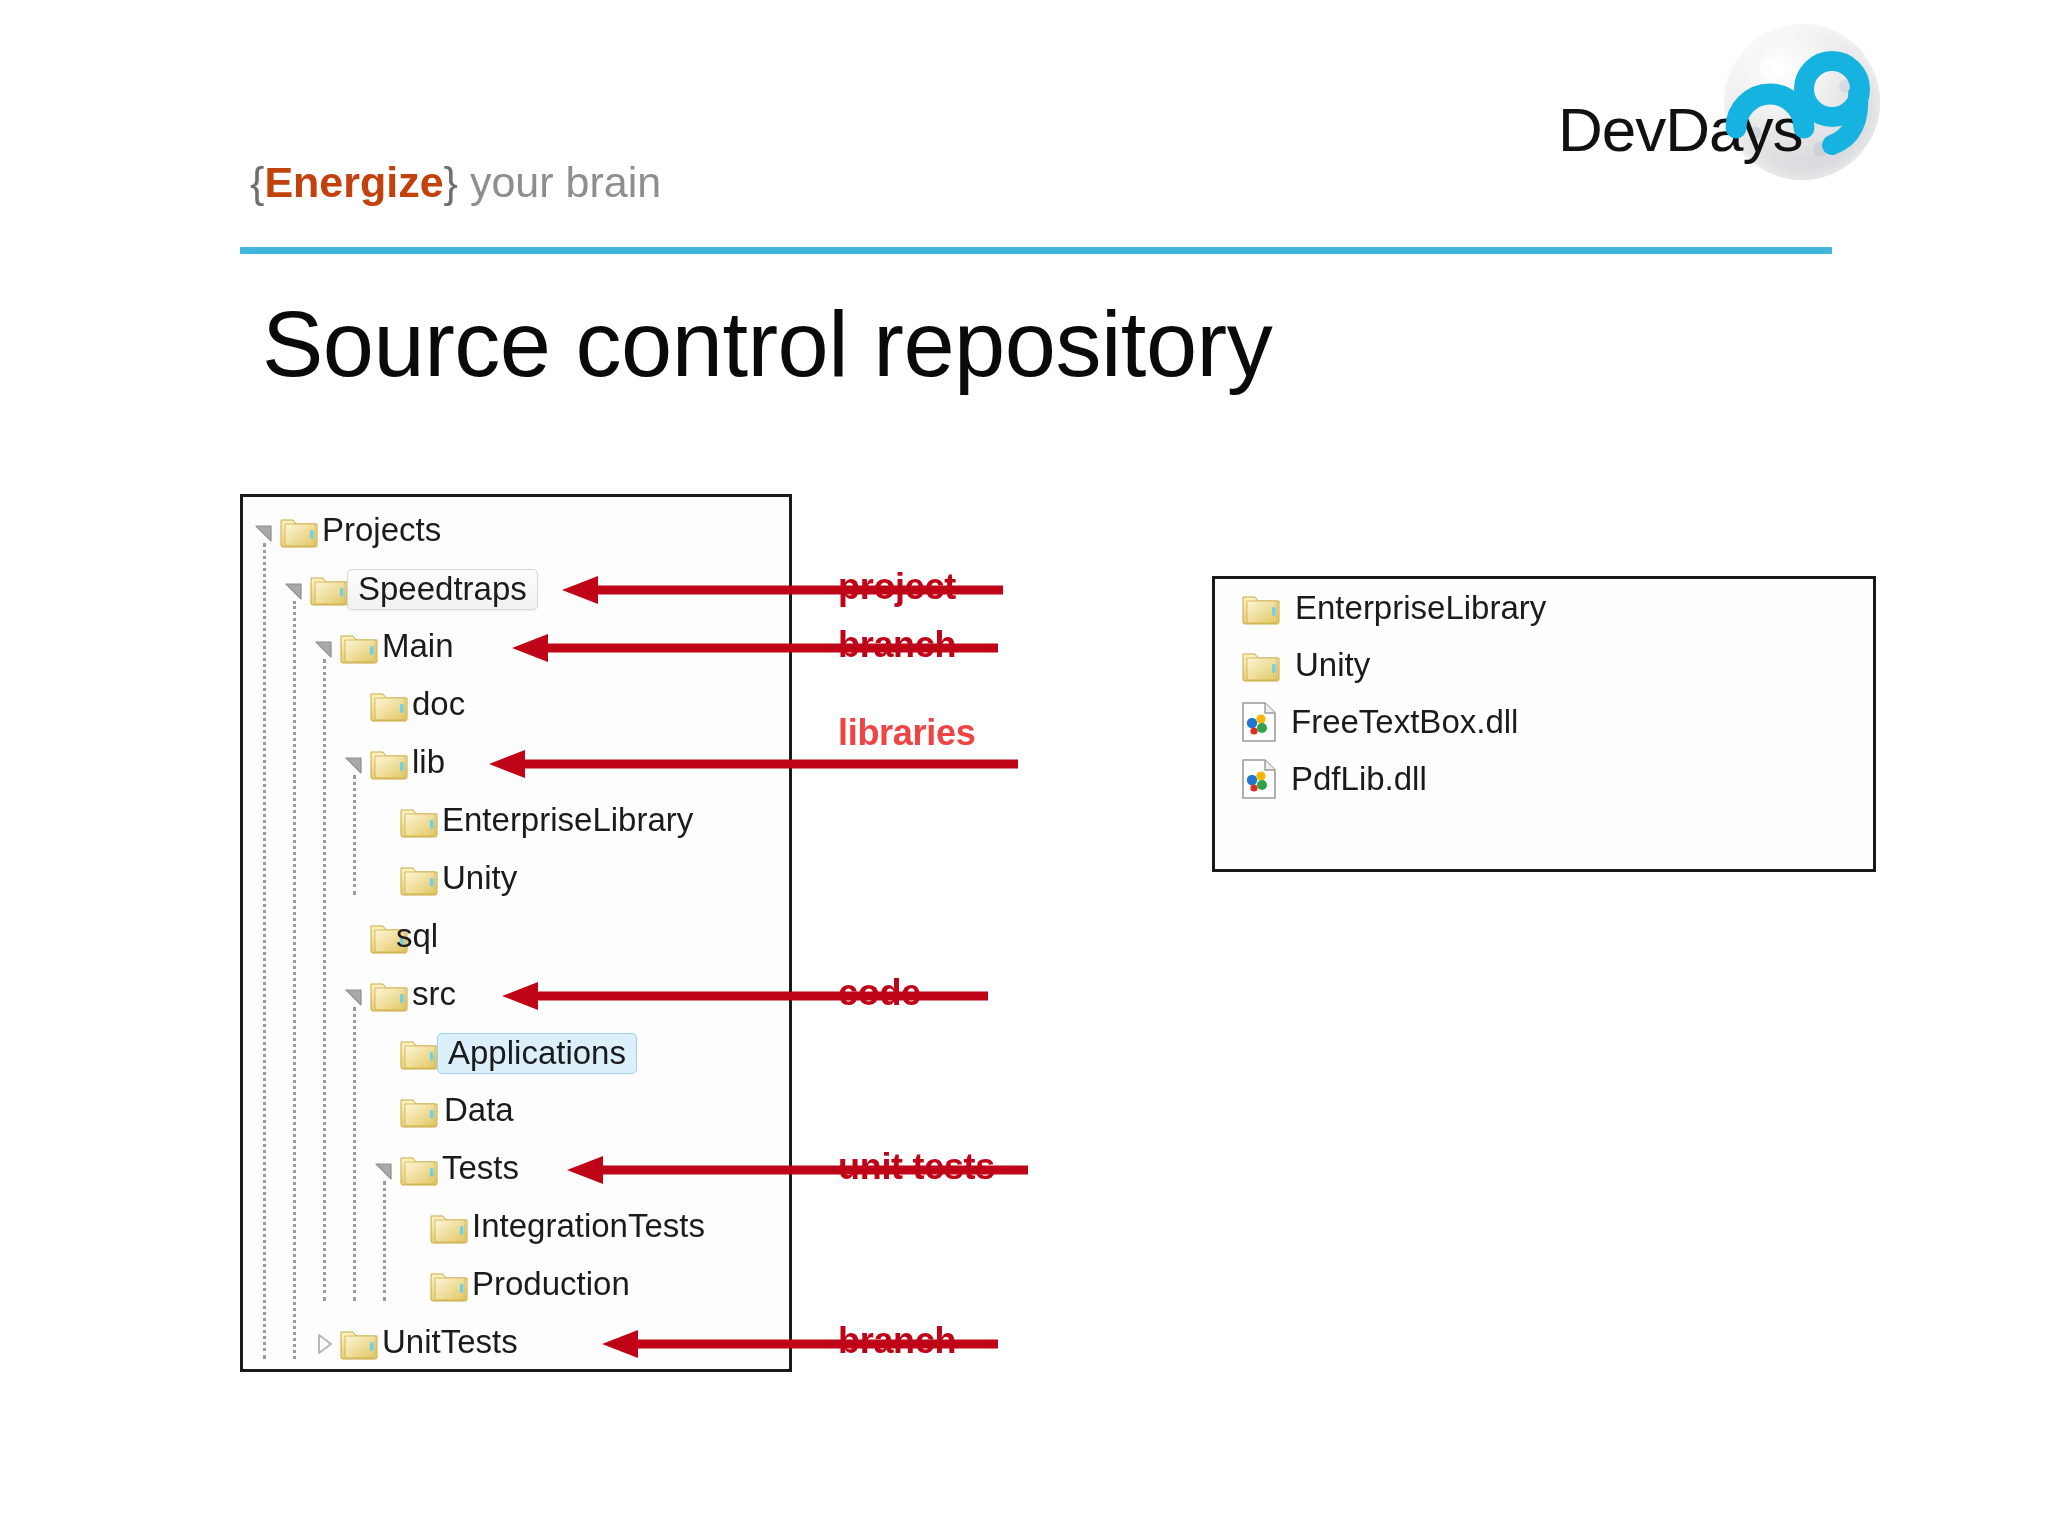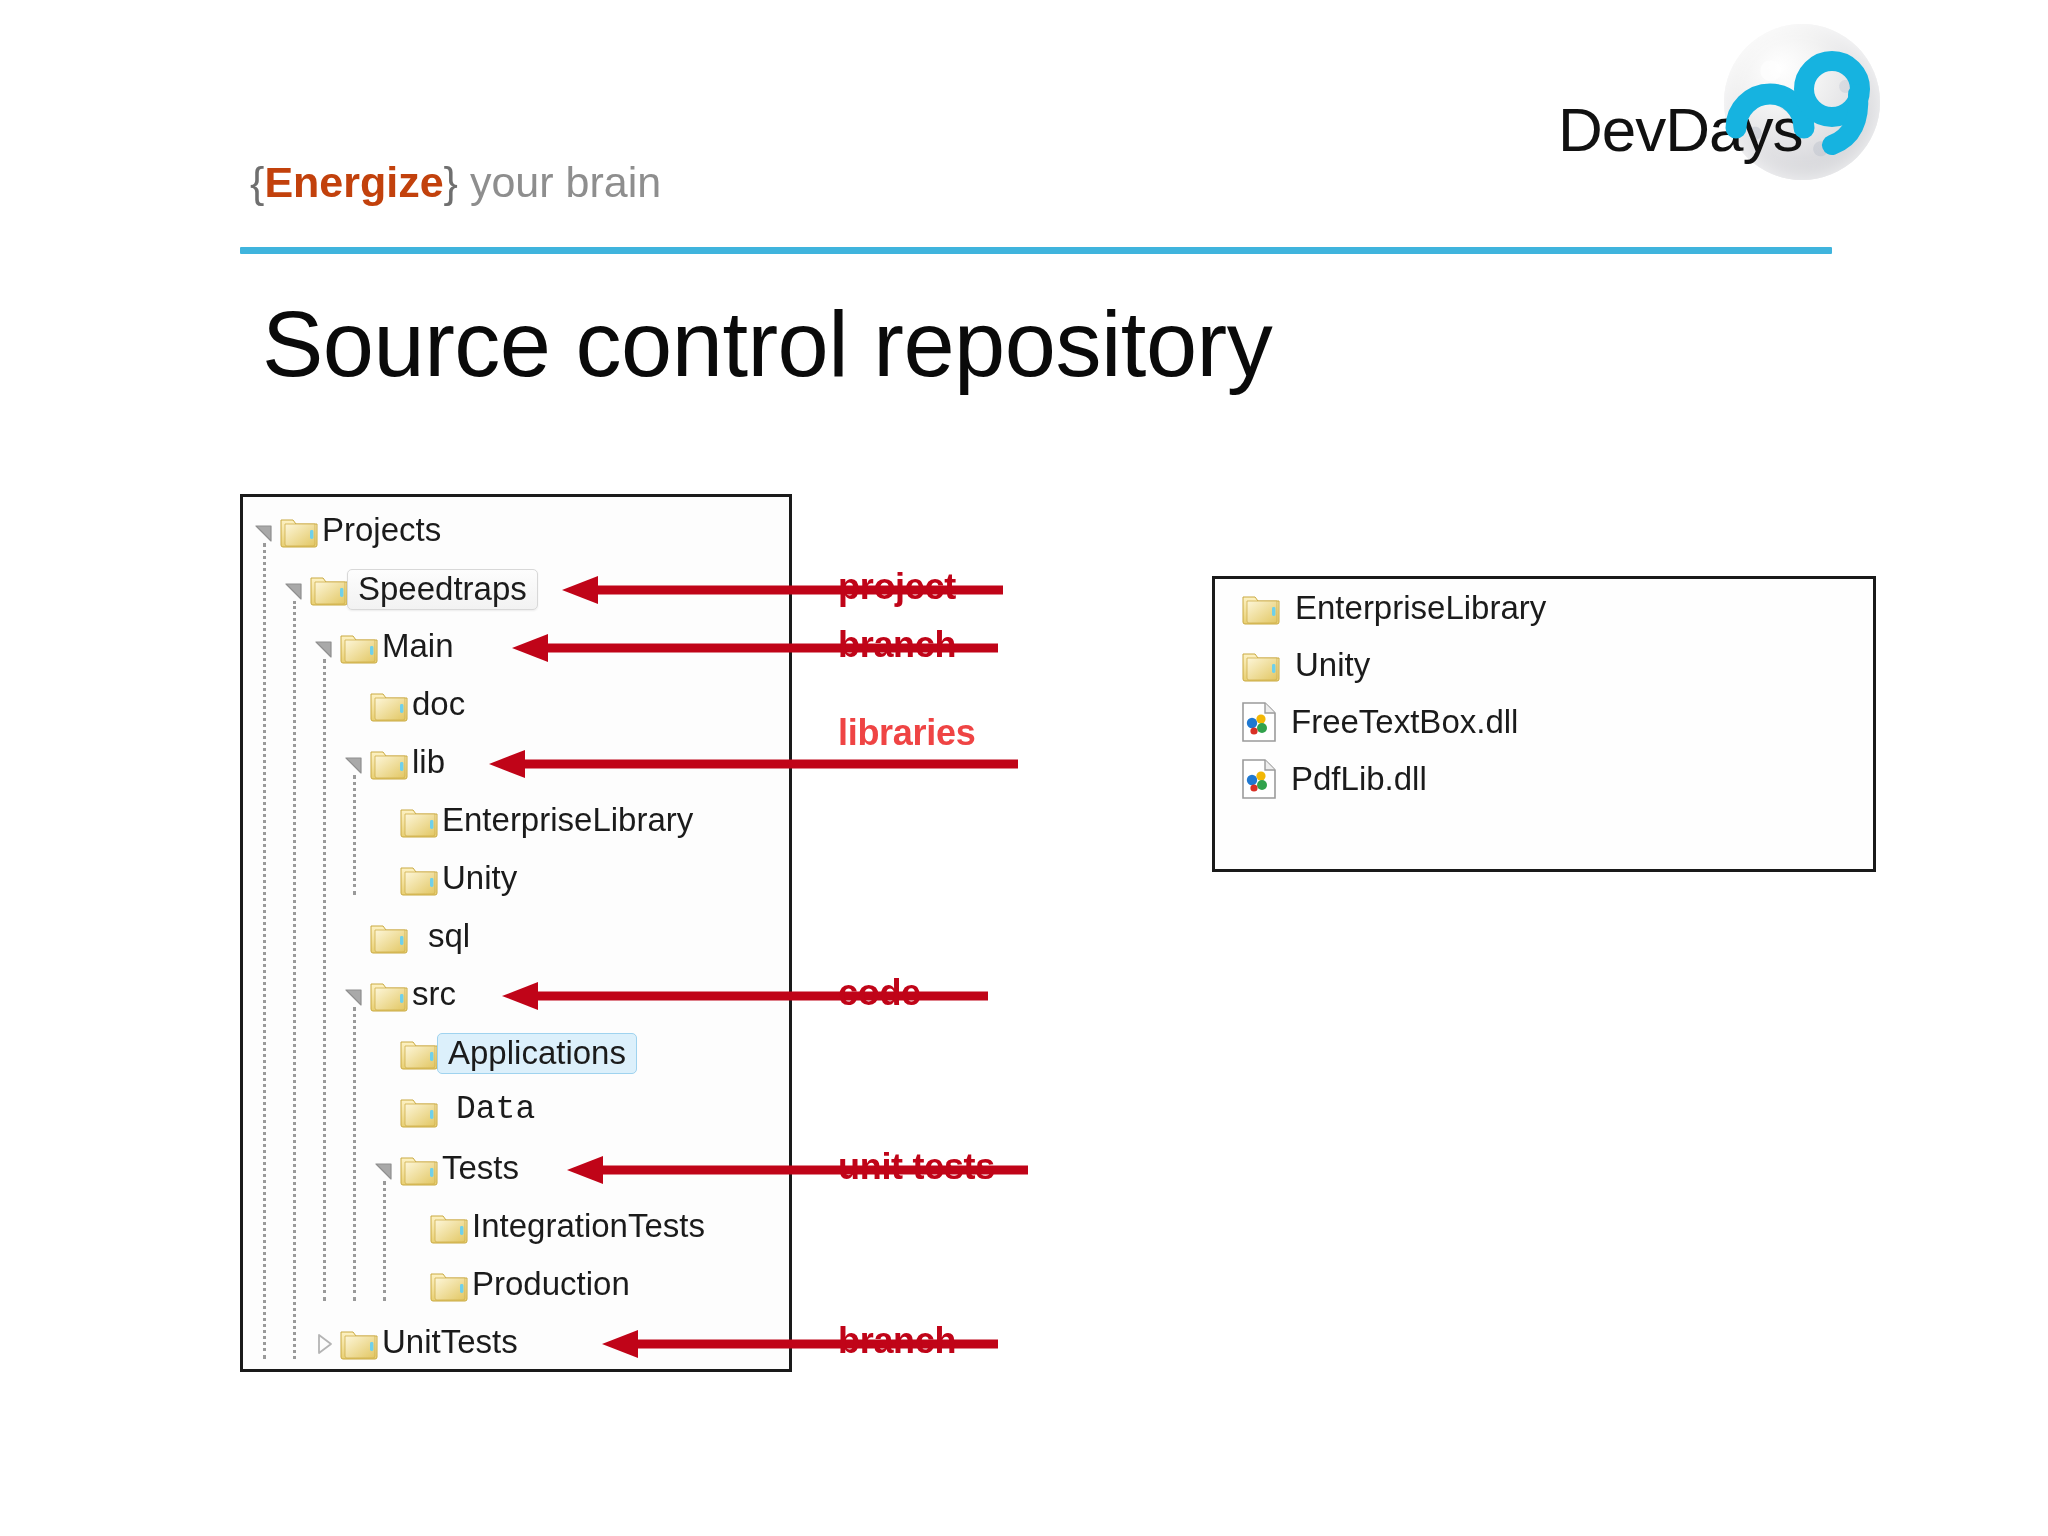--- a/index.html
+++ b/index.html
@@ -328,21 +328,21 @@
                 <linearGradient id="fg2" x1="0" y1="0" x2="1" y2="1">
                   <stop offset="0" stop-color="#fdf6d8"></stop>
                   <stop offset="1" stop-color="#e2c764"></stop>
                 </linearGradient>
               </defs>
               <path d="M2 6 h12 l3 4 h21 v21 a2 2 0 0 1 -2 2 H4 a2 2 0 0 1 -2 -2 Z" fill="url(#fg1)" stroke="#c9a940" stroke-width="1"></path>
               <path d="M6 10 h30 v20 a2 2 0 0 1 -2 2 H8 a2 2 0 0 1 -2 -2 Z" fill="url(#fg2)" stroke="#d4b css" stroke-width="0"></path>
               <path d="M6 10 h30 v20 a2 2 0 0 1 -2 2 H8 a2 2 0 0 1 -2 -2 Z" fill="url(#fg2)" stroke="#cfae4c" stroke-width="0.8"></path>
               <rect x="31" y="16" width="3.4" height="9" rx="1.4" fill="#6fd0ea"></rect>
             </svg></span>
-          <span class="lbl" style="position: absolute; left: 180px; top: 8px;">sql</span>
+          <span class="lbl" style="position: absolute; left: 148px; top: 8px;">sql</span>
         </div>
         <div class="node" style="height: 58px;">
           <span class="exp open" style="left: 98px; top: 16px;">
             <svg viewBox="0 0 26 26" width="26" height="26">
               <path d="M5 7 L20 7 L20 22 Z" fill="#a9a9a9" stroke="#8f8f8f" stroke-width="1.2" stroke-linejoin="round"></path>
             </svg>
           </span>
           <span class="folder" style="left: 126px; top: 11px;"><svg viewBox="0 0 40 34" width="40" height="34">
               <defs>
                 <linearGradient id="fg1" x1="0" y1="0" x2="0" y2="1">
@@ -390,21 +390,21 @@
                 <linearGradient id="fg2" x1="0" y1="0" x2="1" y2="1">
                   <stop offset="0" stop-color="#fdf6d8"></stop>
                   <stop offset="1" stop-color="#e2c764"></stop>
                 </linearGradient>
               </defs>
               <path d="M2 6 h12 l3 4 h21 v21 a2 2 0 0 1 -2 2 H4 a2 2 0 0 1 -2 -2 Z" fill="url(#fg1)" stroke="#c9a940" stroke-width="1"></path>
               <path d="M6 10 h30 v20 a2 2 0 0 1 -2 2 H8 a2 2 0 0 1 -2 -2 Z" fill="url(#fg2)" stroke="#d4b css" stroke-width="0"></path>
               <path d="M6 10 h30 v20 a2 2 0 0 1 -2 2 H8 a2 2 0 0 1 -2 -2 Z" fill="url(#fg2)" stroke="#cfae4c" stroke-width="0.8"></path>
               <rect x="31" y="16" width="3.4" height="9" rx="1.4" fill="#6fd0ea"></rect>
             </svg></span>
-          <span class="lbl" style="position: absolute; left: 208px; top: 8px; font-family: Liberation Mono, monospace;">Data</span>
+          <span class="lbl" style="position: absolute; left: 196px; top: 8px;">Data</span>
         </div>
         <div class="node" style="height: 58px;">
           <span class="exp open" style="left: 128px; top: 16px;">
             <svg viewBox="0 0 26 26" width="26" height="26">
               <path d="M5 7 L20 7 L20 22 Z" fill="#a9a9a9" stroke="#8f8f8f" stroke-width="1.2" stroke-linejoin="round"></path>
             </svg>
           </span>
           <span class="folder" style="left: 156px; top: 11px;"><svg viewBox="0 0 40 34" width="40" height="34">
               <defs>
                 <linearGradient id="fg1" x1="0" y1="0" x2="0" y2="1">

